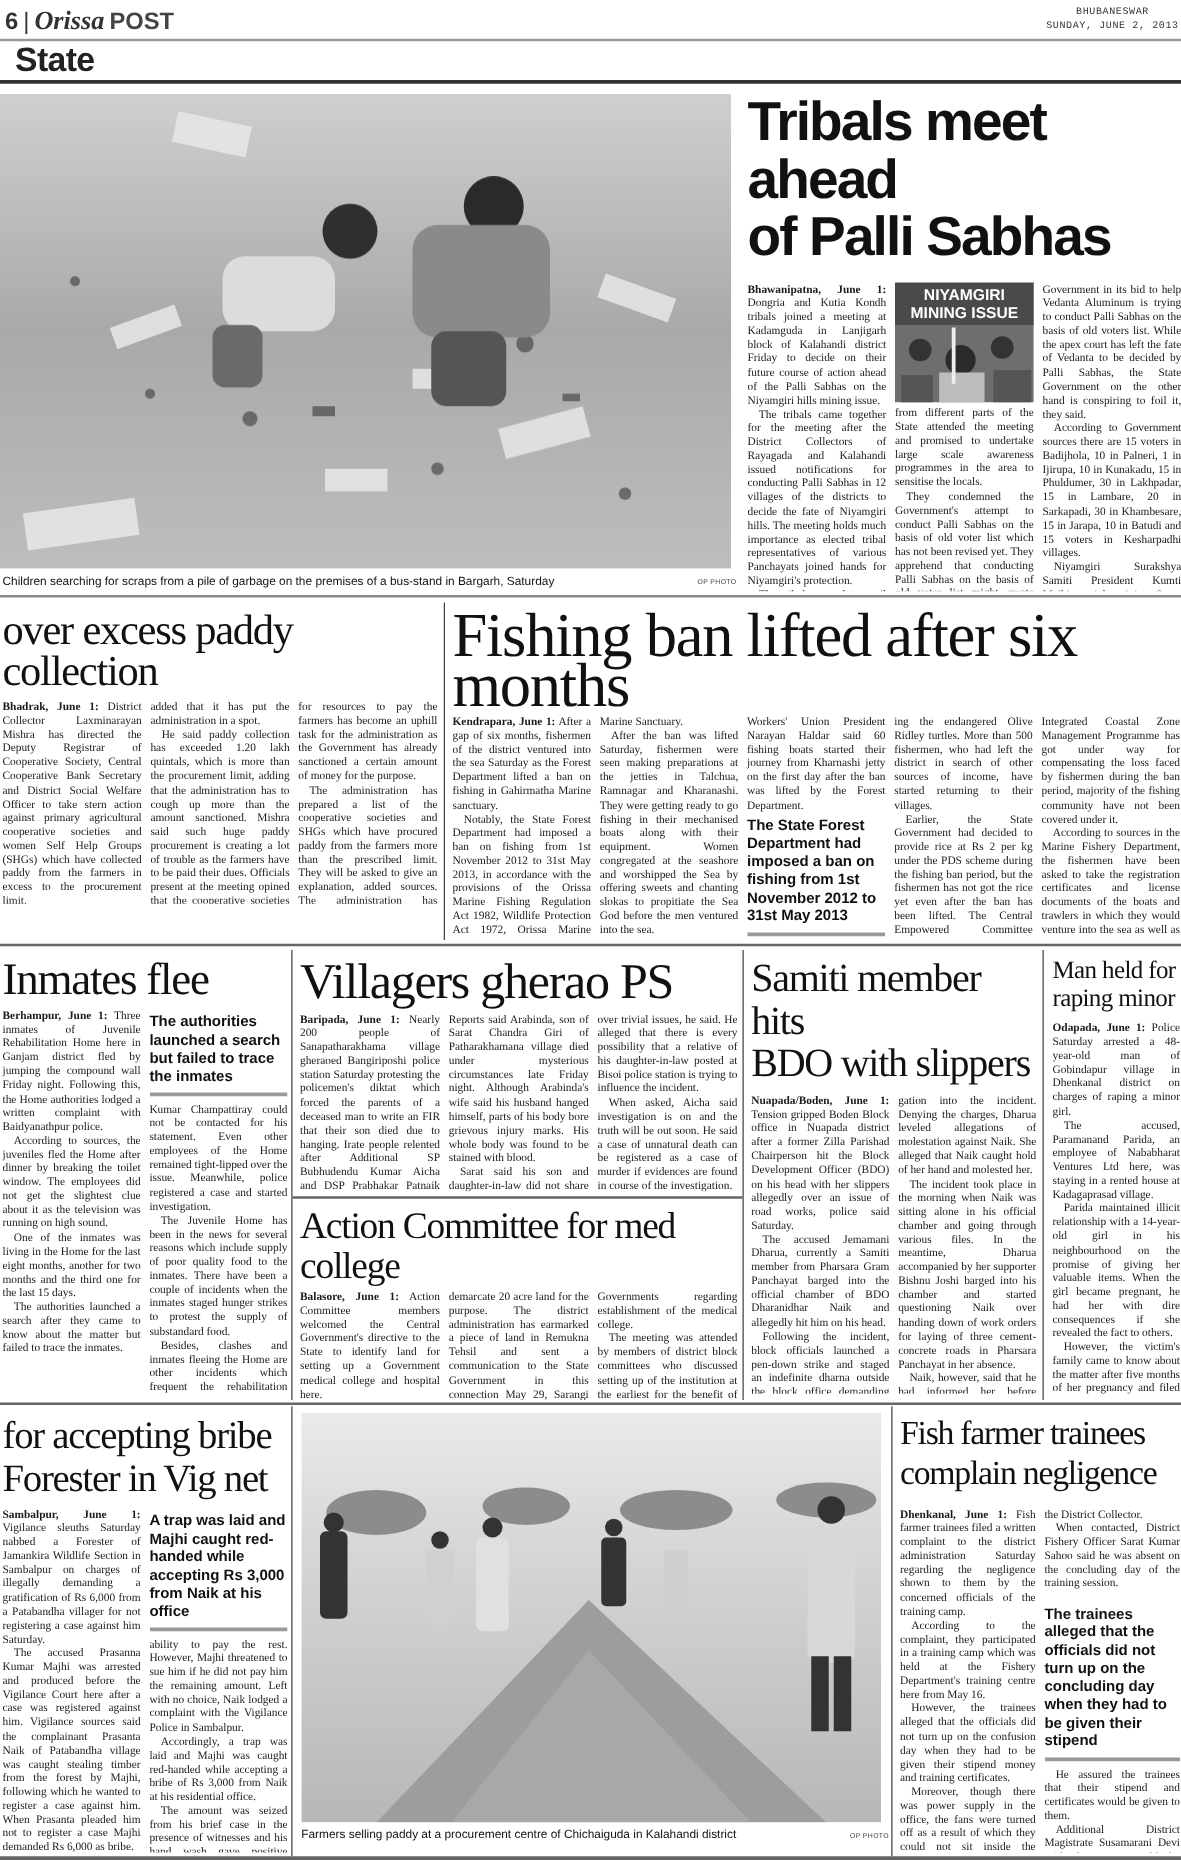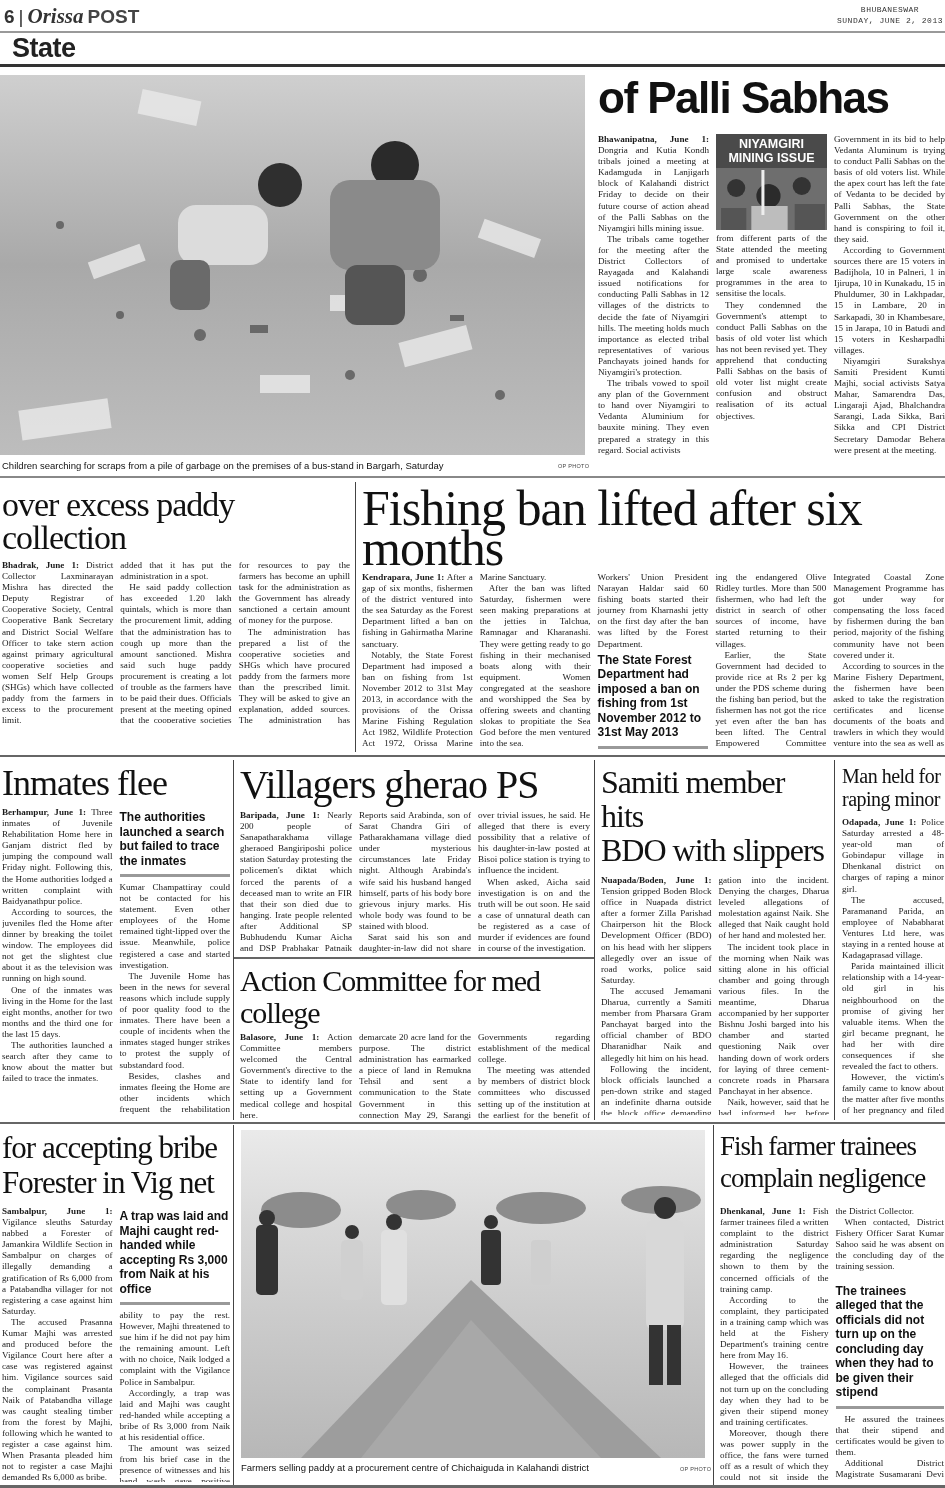--- a/index.html
+++ b/index.html
@@ -99,20 +99,21 @@
       <rect x="345" y="190" width="60" height="60" rx="12" fill="#555"></rect>
     </g>
   </svg>
 </div>
 <div class="caption" style="left:2px;top:460px;">Children searching for scraps from a pile of garbage on the premises of a bus-stand in Bargarh, Saturday</div>
 <div class="credit" style="left:558px;top:463px;">OP PHOTO</div>
 <div class="hrule" style="left:0;top:476px;width:945px;height:2px;background:#888;"></div>
 
 <div class="box" style="left:598px;top:75px;width:347px;height:398px;">
   <div class="headline sans" style="font-size:44px;line-height:46px;">
+    <div>Tribals meet ahead</div>
     <div>of Palli Sabhas</div>
   </div>
   <div class="cols" style="margin-top:13px;">
     <div class="col">
       <p class="first"><span class="dateline">Bhawanipatna, June 1:</span> <span>Dongria and Kutia Kondh tribals joined a meeting at Kadamguda in Lanjigarh block of Kalahandi district Friday to decide on their future course of action ahead of the Palli Sabhas on the Niyamgiri hills mining issue.</span></p>
       <p>The tribals came together for the meeting after the District Collectors of Rayagada and Kalahandi issued notifications for conducting Palli Sabhas in 12 villages of the districts to decide the fate of Niyamgiri hills. The meeting holds much importance as elected tribal representatives of various Panchayats joined hands for Niyamgiri's protection.</p>
       <p>The tribals vowed to spoil any plan of the Government to hand over Niyamgiri to Vedanta Aluminium for bauxite mining. They even prepared a strategy in this regard. Social activists</p>
     </div>
     <div class="col">
       <div class="badge-box">
@@ -350,21 +351,21 @@
 
 <div class="box" style="left:720px;top:1130px;width:224px;height:352px;">
   <div class="headline" style="font-size:27px;line-height:32px;">
     <div>Fish farmer trainees</div>
     <div>complain negligence</div>
   </div>
   <div class="cols" style="margin-top:12px;">
     <div class="col">
       <p class="first"><span class="dateline">Dhenkanal, June 1:</span> <span>Fish farmer trainees filed a written complaint to the district administration Saturday regarding the negligence shown to them by the concerned officials of the training camp.</span></p>
       <p>According to the complaint, they participated in a training camp which was held at the Fishery Department's training centre here from May 16.</p>
-      <p>However, the trainees alleged that the officials did not turn up on the concluding day when they had to be given their stipend money and training certificates.</p>
+      <p>However, the trainees alleged that the officials did not turn up on the confusion day when they had to be given their stipend money and training certificates.</p>
       <p>Moreover, though there was power supply in the office, the fans were turned off as a result of which they could not sit inside the training room.</p>
 
     </div>
     <div class="col">
       <p class="first">the District Collector.</p>
       <p>When contacted, District Fishery Officer Sarat Kumar Sahoo said he was absent on the concluding day of the training session.</p>
       <div class="pull" style="margin-top:8px;">The trainees alleged that the officials did not turn up on the concluding day when they had to be given their stipend</div>
       <p>He assured the trainees that their stipend and certificates would be given to them.</p>
       <p><span>Additional District Magistrate Susamarani Devi said the case would be investigated to find out the truth and even a show cause notice would be issued against the concerned officials.</span></p>
     </div>

